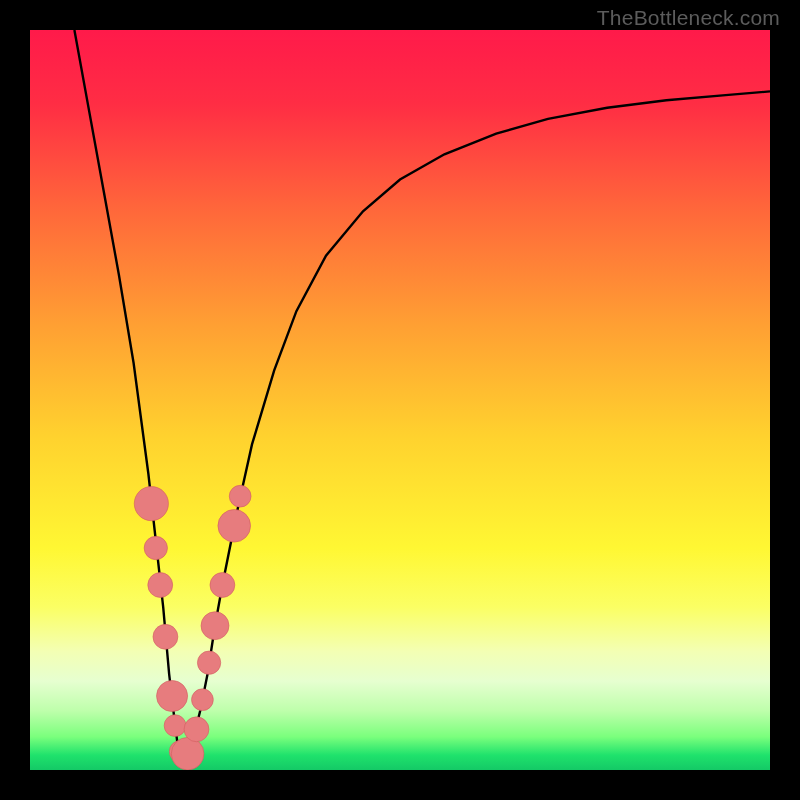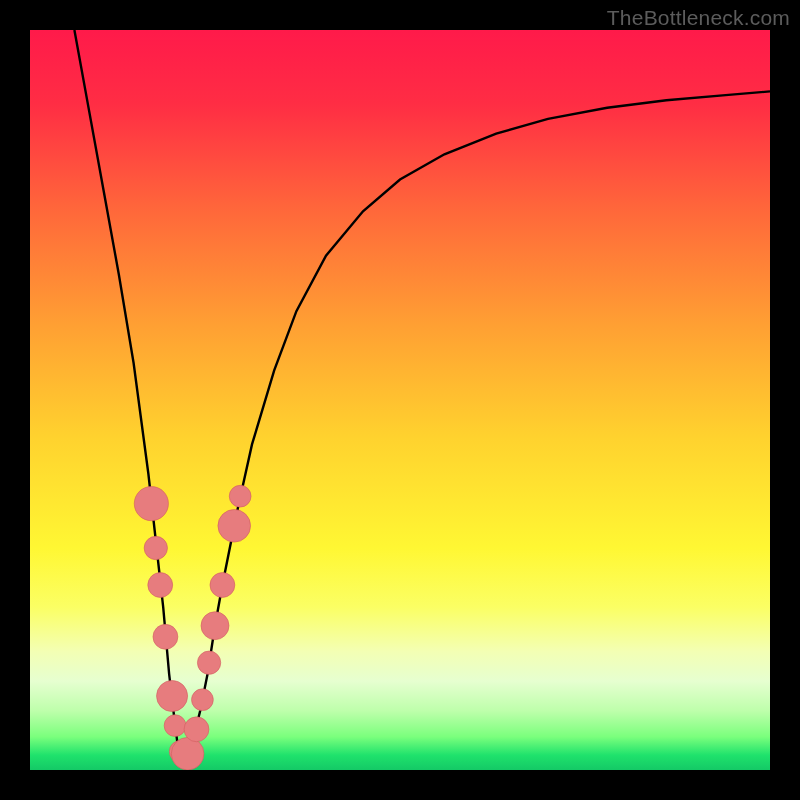--- a/index.html
+++ b/index.html
@@ -34,21 +34,21 @@
   }
   svg.curve-layer {
     position: absolute;
     top: 0; left: 0;
     width: 100%;
     height: 100%;
   }
   .watermark {
     position: absolute;
     top: 6px;
-    right: 10px;
+    right: 20px;
     color: #5c5c5c;
     font-size: 21px;
     font-weight: 500;
     letter-spacing: 0.2px;
   }
 </style>
 </head>
 <body>
 
 <div class="frame">

